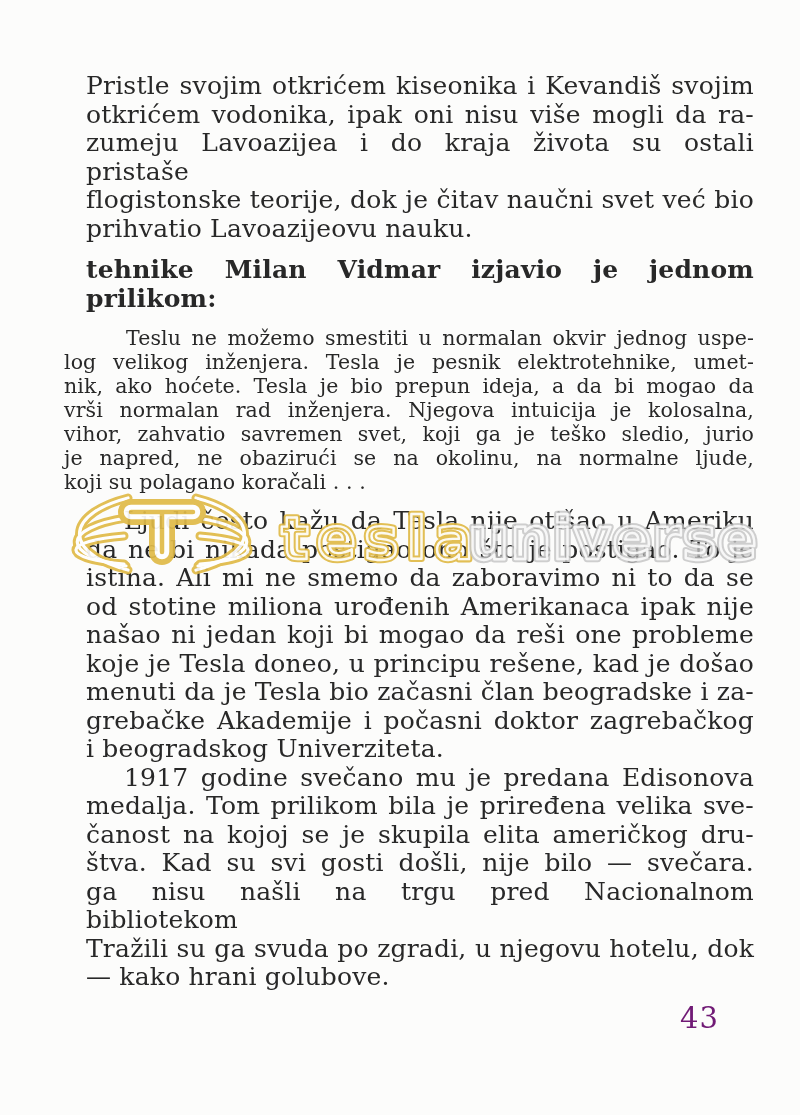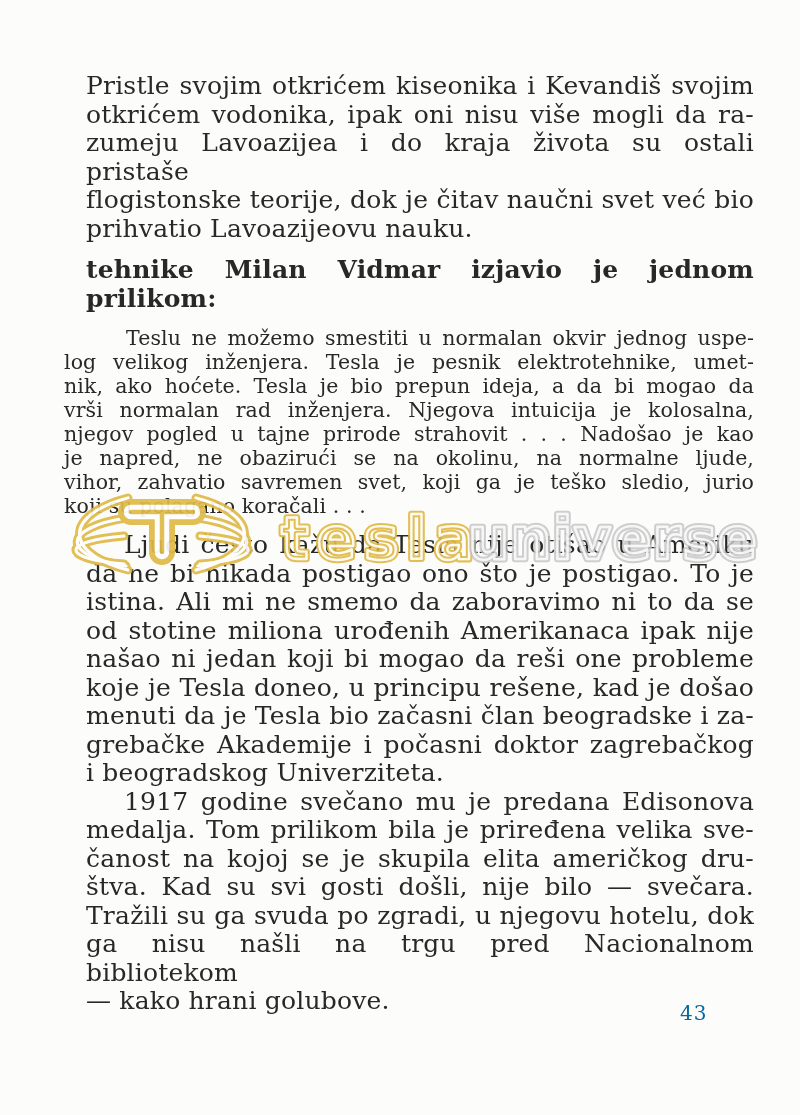--- a/index.html
+++ b/index.html
@@ -39,22 +39,22 @@
     text-align-last: justify;
     white-space: normal;
   }
   .line.last { text-align-last: left; }
   .line.jlast { text-align-last: justify; font-weight: bold; }
   .line.first-indent { text-indent: 38px; }
   .para.quote .line.first-indent { text-indent: 62px; }
   .page-number {
     position: absolute;
     top: 1001px; left: 680px;
-    font-size: 20px;
-    color: #0369a1;
+    font-size: 29px;
+    color: #701a75;
     letter-spacing: 1px;
   }
   .watermark {
     position: absolute;
     left: 0; top: 467px;
     width: 800px; height: 130px;
     pointer-events: none;
   }
   .watermark svg { display: block; }
 </style>
@@ -72,45 +72,44 @@
         <div class="line last">prihvatio Lavoazijeovu nauku.</div>
       </div>
       <div class="para body gap-before">
         <div class="line jlast">tehnike Milan Vidmar izjavio je jednom prilikom:</div>
       </div>
       <div class="para quote gap-before">
         <div class="line first-indent">Teslu ne možemo smestiti u normalan okvir jednog uspe-</div>
         <div class="line">log velikog inženjera. Tesla je pesnik elektrotehnike, umet-</div>
         <div class="line">nik, ako hoćete. Tesla je bio prepun ideja, a da bi mogao da</div>
         <div class="line">vrši normalan rad inženjera. Njegova intuicija je kolosalna,</div>
-        <div class="line">njegov pogled u tajne prirode strahovit . . . Nadošao je kao</div>
+        <div class="line">vihor, zahvatio savremen svet, koji ga je teško sledio, jurio</div>
         <div class="line">je napred, ne obazirući se na okolinu, na normalne ljude,</div>
-        <div class="line">vihor, zahvatio savremen svet, koji ga je teško sledio, jurio</div>
         <div class="line last">koji su polagano koračali . . .</div>
       </div>
       <div class="para body gap-before">
         <div class="line first-indent">Ljudi često kažu da Tesla nije otišao u Ameriku</div>
         <div class="line">da ne bi nikada postigao ono što je postigao. To je</div>
         <div class="line">istina. Ali mi ne smemo da zaboravimo ni to da se</div>
         <div class="line">od stotine miliona urođenih Amerikanaca ipak nije</div>
         <div class="line">našao ni jedan koji bi mogao da reši one probleme</div>
         <div class="line">koje je Tesla doneo, u principu rešene, kad je došao</div>
       </div>
       <div class="para body">
         <div class="line">menuti da je Tesla bio začasni član beogradske i za-</div>
         <div class="line">grebačke Akademije i počasni doktor zagrebačkog</div>
         <div class="line last">i beogradskog Univerziteta.</div>
       </div>
       <div class="para body">
         <div class="line first-indent">1917 godine svečano mu je predana Edisonova</div>
         <div class="line">medalja. Tom prilikom bila je priređena velika sve-</div>
         <div class="line">čanost na kojoj se je skupila elita američkog dru-</div>
         <div class="line">štva. Kad su svi gosti došli, nije bilo — svečara.</div>
+        <div class="line">ga nisu našli na trgu pred Nacionalnom bibliotekom</div>
         <div class="line">Tražili su ga svuda po zgradi, u njegovu hotelu, dok</div>
-        <div class="line">ga nisu našli na trgu pred Nacionalnom bibliotekom</div>
         <div class="line last">— kako hrani golubove.</div>
       </div>
     </div>
 
   <div class="watermark">
     <svg width="800" height="130" viewBox="0 495 800 130" xmlns="http://www.w3.org/2000/svg">
       <g fill="none" stroke-linecap="round" opacity="0.92">
 
         <g stroke="#e0ba48" stroke-width="9">
           <path d="M128,526 A100,42 0 0 0 128,598"></path>

